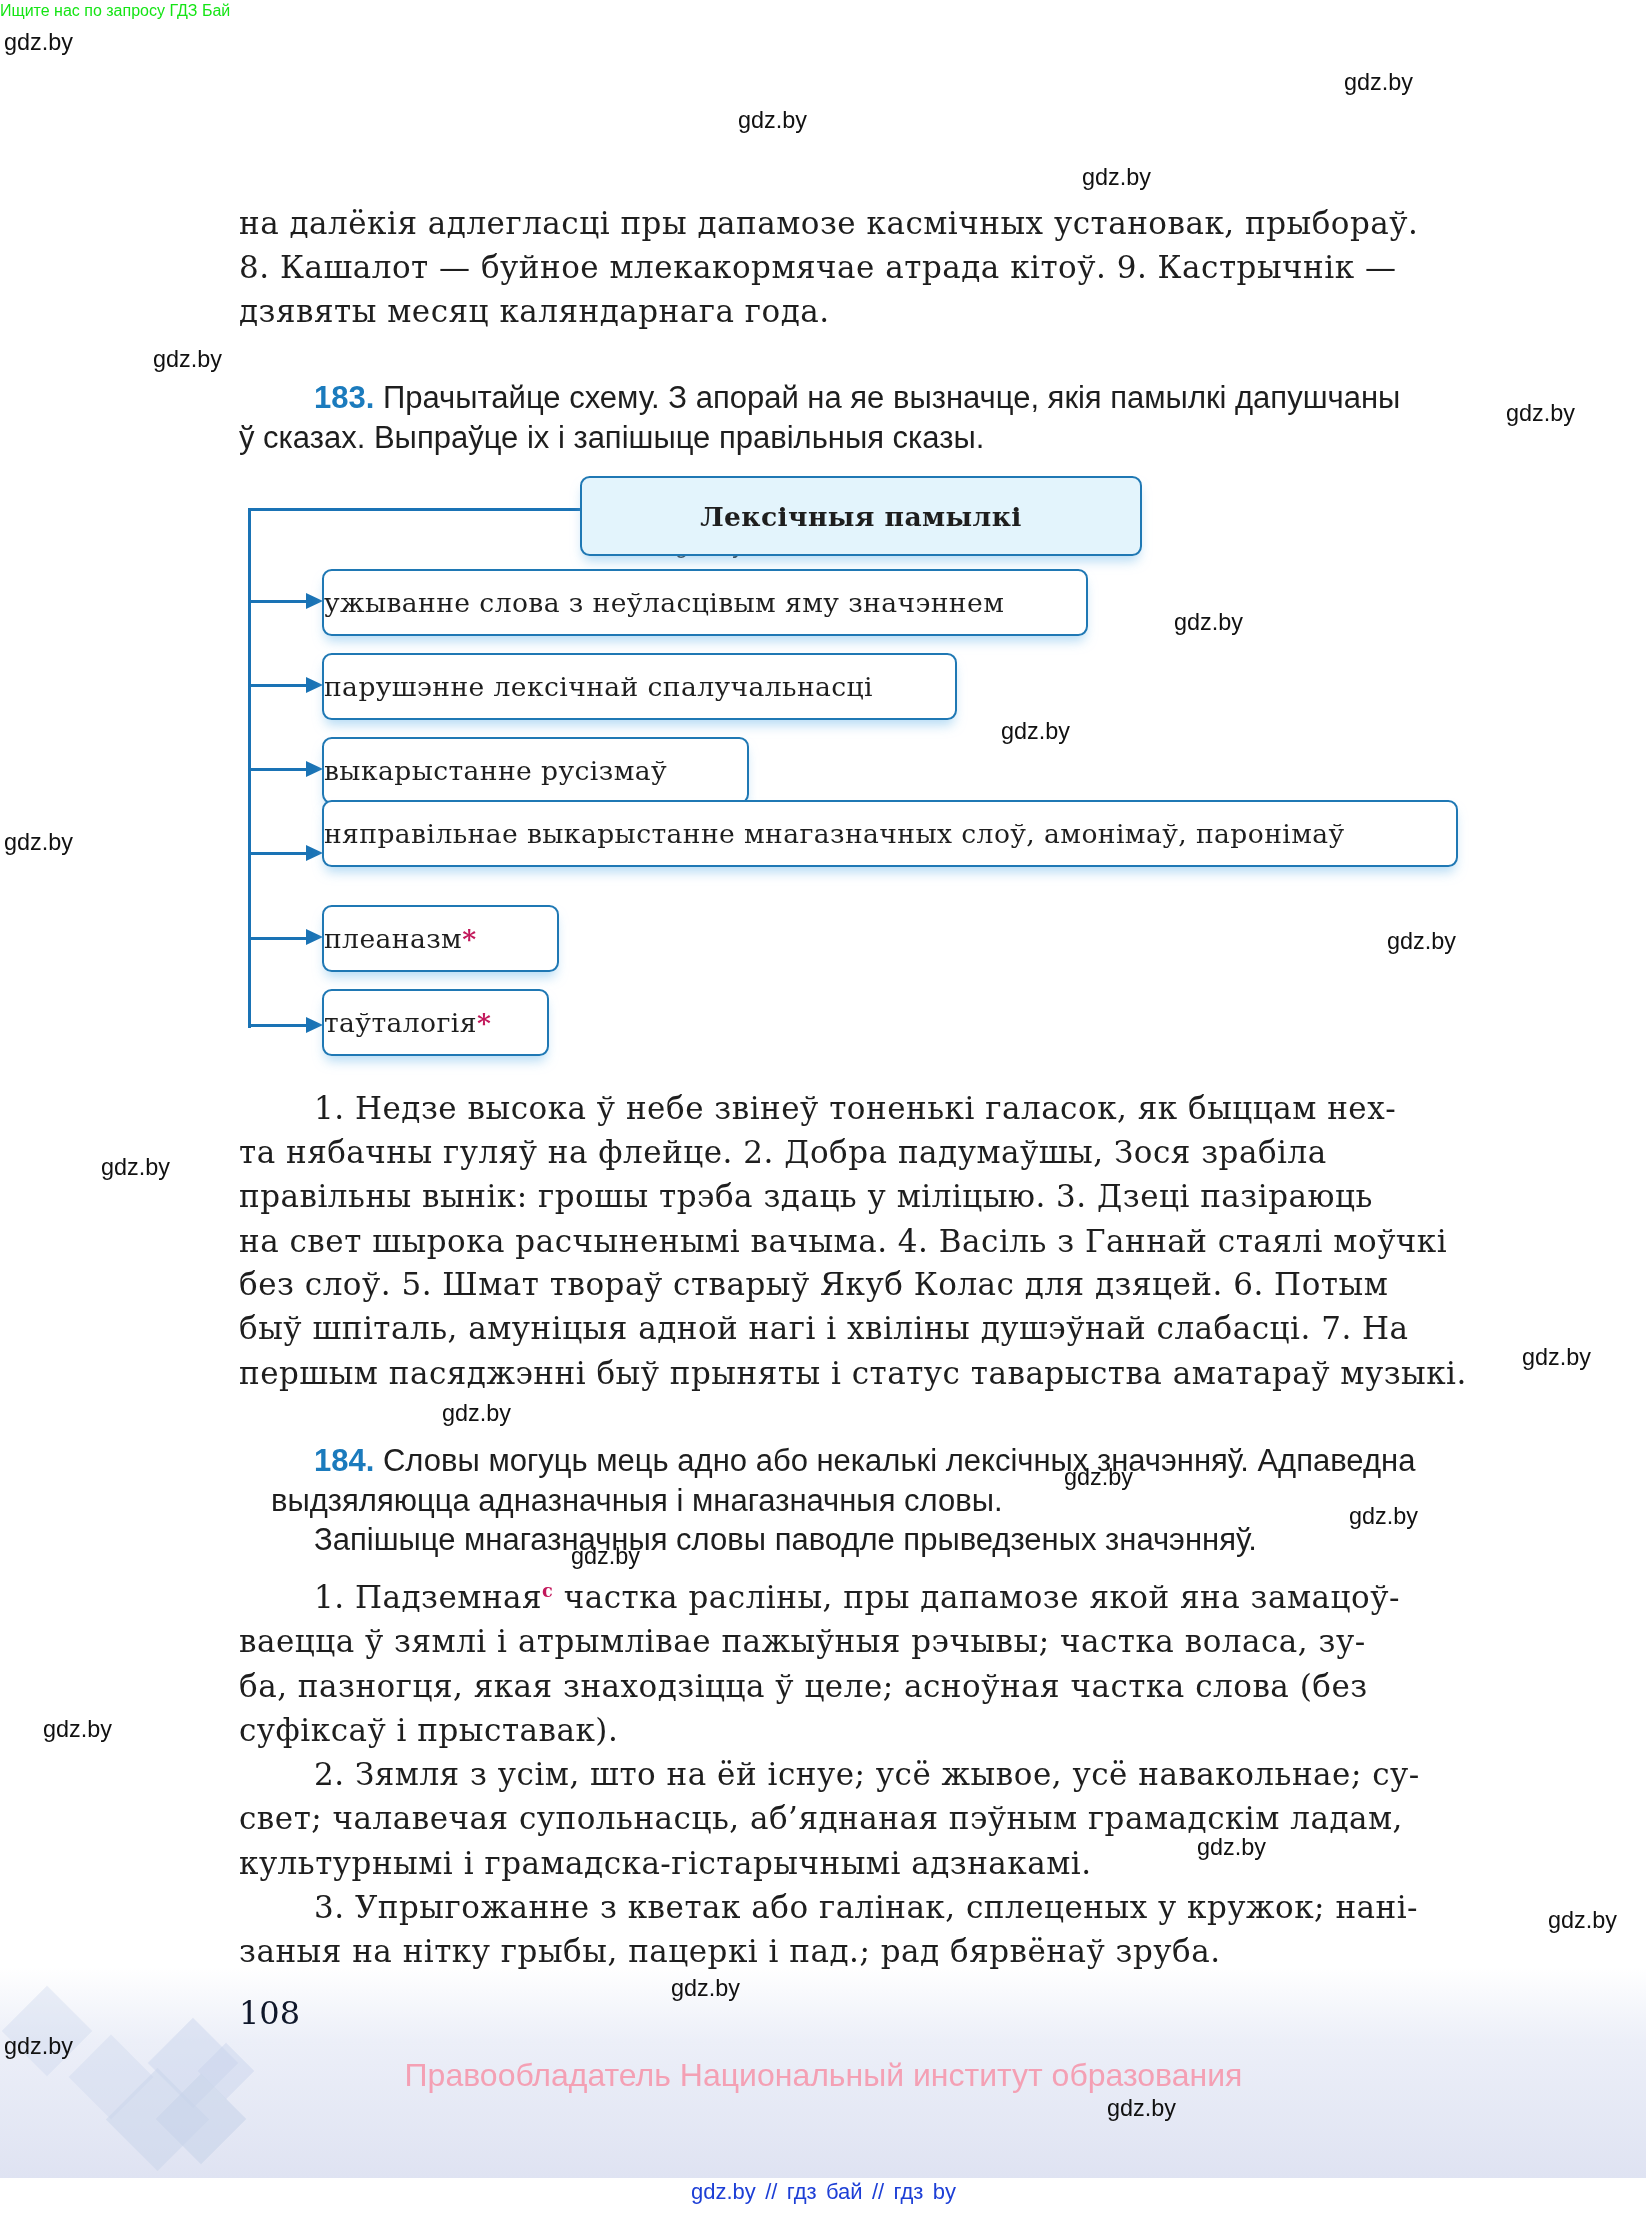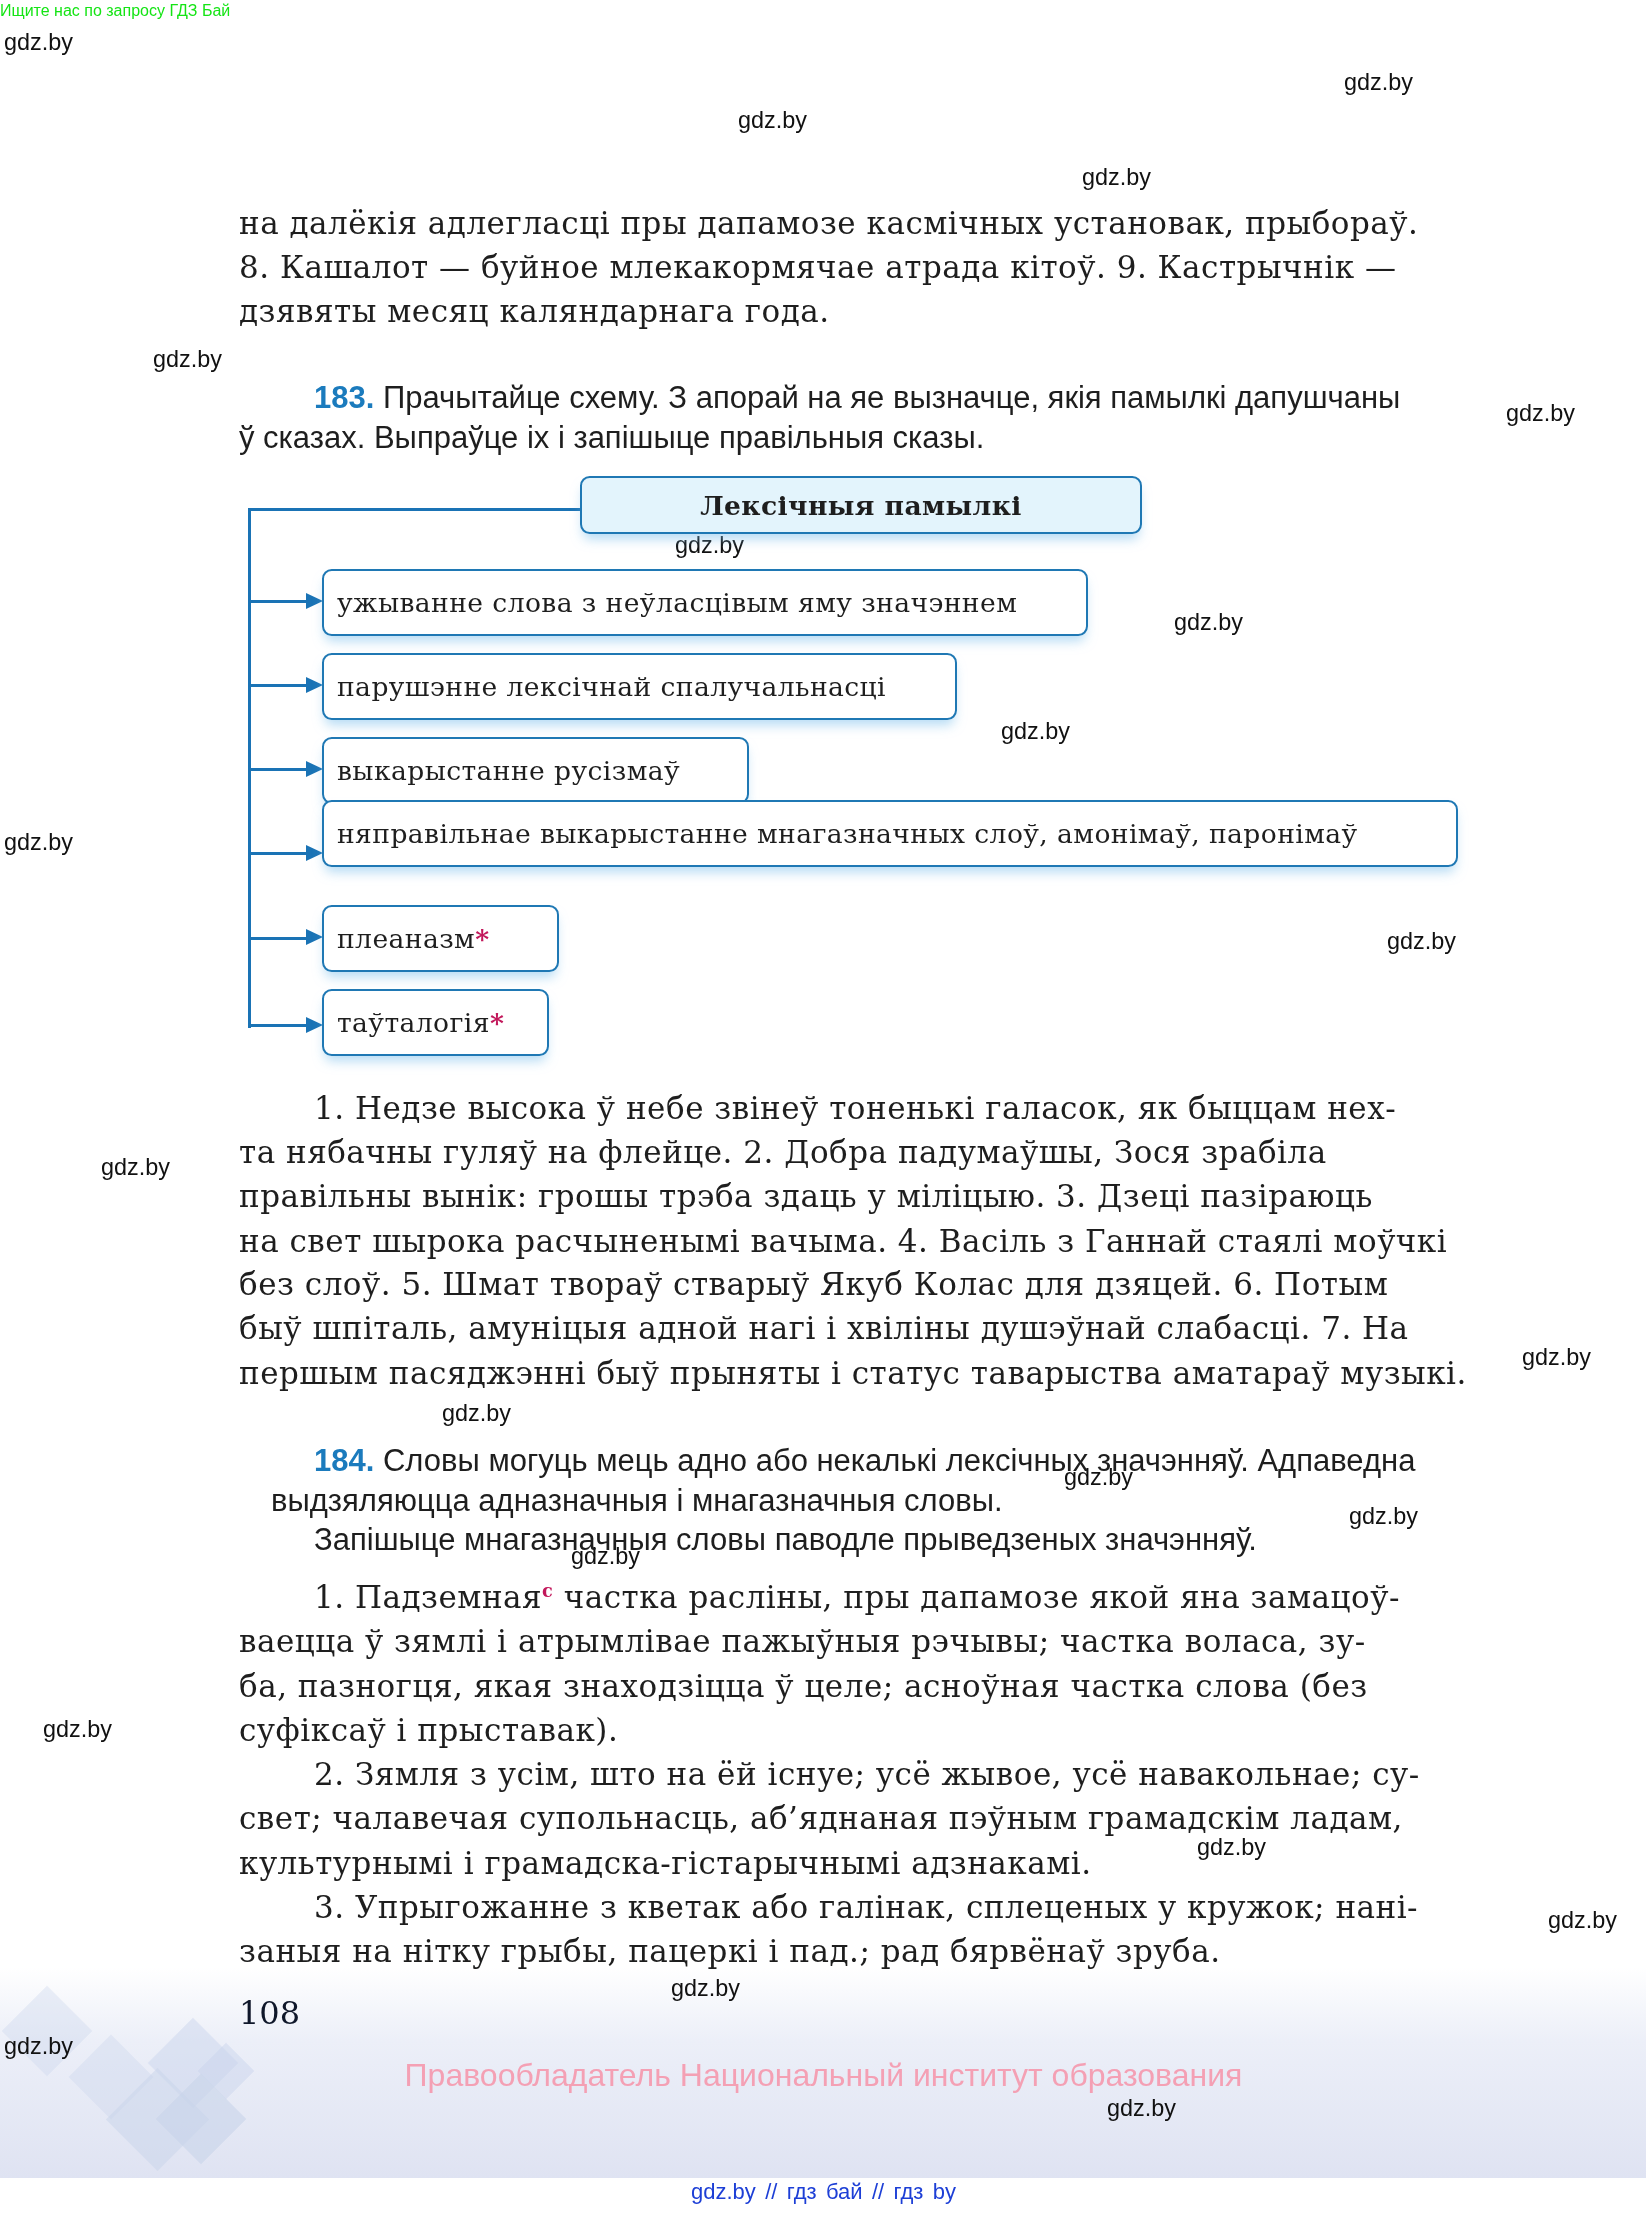--- a/index.html
+++ b/index.html
@@ -12,21 +12,21 @@
   .serif-line { font-family:"DejaVu Serif", serif; font-size:31px; letter-spacing:0.5px; color:#1e1e1e; }
   .sans-line { font-family:"Liberation Sans", sans-serif; font-size:31px; color:#1e1e1e; }
   .num-blue { color:#1b7bbd; font-weight:bold; }
   .justify { display:flex; justify-content:space-between; }
   .bg-band { left:0; top:1967px; width:1647px; height:211px;
              background:linear-gradient(180deg, rgba(255,255,255,1) 0%, #eceff8 35%, #dfe3f2 100%); }
   .diamond { position:absolute; transform:rotate(45deg); background:#c8d3ea; opacity:0.55; }
   .scheme-line { position:absolute; background:#1a73b5; }
   .box { position:absolute; border:2.4px solid #1f78b4; border-radius:9.7px; background:#ffffff;
          box-shadow:0 8px 11.3px -3.2px rgba(120,190,235,0.55); box-sizing:border-box;
-         display:flex; align-items:center; padding-left:13px; font-family:"DejaVu Serif", serif;
+         display:flex; align-items:center; font-family:"DejaVu Serif", serif;
          font-size:26.6px; color:#1e1e1e; letter-spacing:0.4px; }
   .title-box { background:#e3f4fc; justify-content:center; padding-left:0; font-weight:bold; }
   .arrow { position:absolute; width:0; height:0; border-top:8.9px solid transparent; border-bottom:8.9px solid transparent;
            border-left:17.7px solid #1a73b5; }
   .star { color:#c2185b; font-weight:bold; }
   .sup-c { color:#c2185b; font-size:17.7px; font-weight:bold; vertical-align:super; }
   .copyright { left:0; width:1647px; top:2057px; text-align:center; font-family:"Liberation Sans", sans-serif;
                font-size:32px; color:#f4a0b4; }
   .page-num { font-family:"DejaVu Serif", serif; font-size:32px; color:#0f172a; }
   .footer-links { left:0; width:1647px; top:2179px; text-align:center; font-family:"Liberation Sans", sans-serif;
@@ -84,21 +84,21 @@
   <div class="abs sans-line" style="left:314px; top:380px;">
     <span class="num-blue">183.</span>
     <span>Прачытайце схему. З апорай на яе вызначце, якія памылкі дапушчаны</span>
   </div>
   <div class="abs sans-line" style="left:239px; top:420px;">ў сказах. Выпраўце іх і запішыце правільныя сказы.</div>
 
   <div>
     <div class="scheme-line" style="left:248px; top:508px; width:3.2px; height:520px;"></div>
     <div class="scheme-line" style="left:248px; top:508px; width:335px; height:3.2px;"></div>
 
-    <div class="box title-box" style="left:580px; top:476px; width:562px; height:58px;">
+    <div class="box title-box" style="left:580px; top:476px; width:562px; height:80px;">
       <span>Лексічныя памылкі</span>
     </div>
 
     <div class="scheme-line" style="left:248px; top:600px; width:64px; height:3.2px;"></div>
     <div class="arrow" style="left:306px; top:593px;"></div>
     <div class="box" style="left:322px; top:569px; width:766px; height:67px;">
       <span>ужыванне слова з неўласцівым яму значэннем</span>
     </div>
 
     <div class="scheme-line" style="left:248px; top:684px; width:64px; height:3.2px;"></div>

